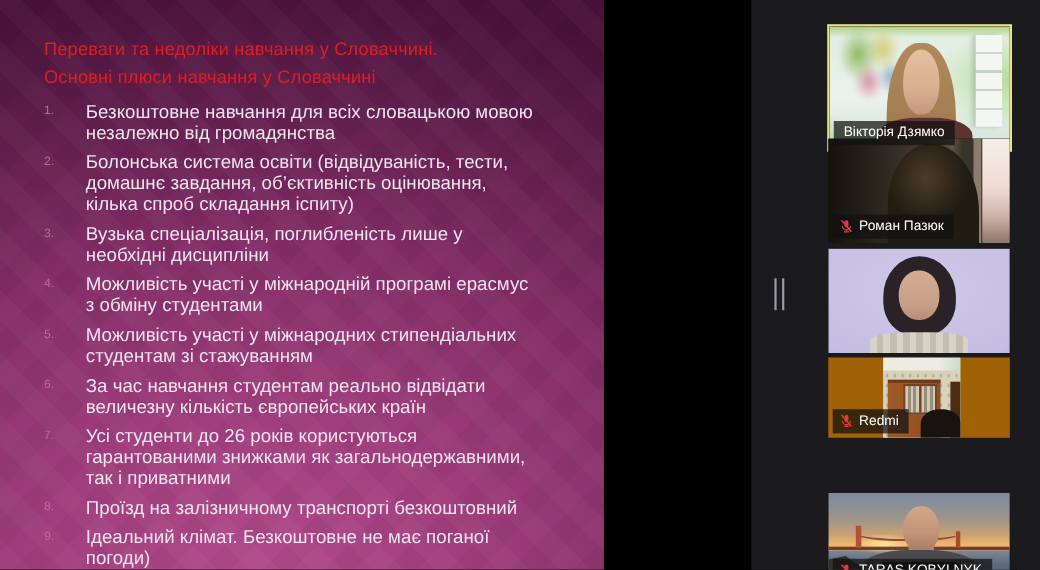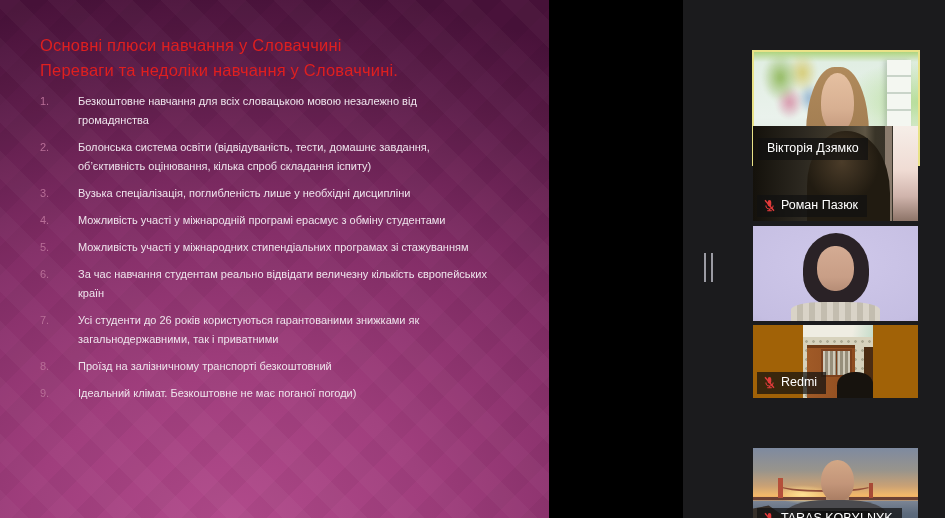--- a/index.html
+++ b/index.html
@@ -20,21 +20,21 @@
     content:""; position:absolute; inset:0; opacity:.55; pointer-events:none;
     background-image:
       repeating-linear-gradient(45deg, rgba(255,255,255,0.05) 0 20px, rgba(255,255,255,0) 20px 40px),
       repeating-linear-gradient(-45deg, rgba(0,0,0,0.06) 0 20px, rgba(0,0,0,0) 20px 40px);
   }
   .slide-content { position:relative; padding:33px 24px 0 40px; }
   .slide-title { font-size:16.5px; line-height:25px; letter-spacing:.2px; }
   .slide-list { margin-top:9px; list-style:none; }
   .slide-item { display:flex; margin-bottom:8px; }
   .slide-item .num { flex:0 0 38px; font-size:11px; padding-top:3px; }
-  .slide-item .txt { width:412px; font-size:11px; line-height:19px; }
+  .slide-item .txt { width:412px; font-size:17px; line-height:19px; }
 
   
   .participants-panel {
     position:absolute; left:683px; top:0; width:262px; height:518px;
     background:#1b1b1d;
   }
   .resize-handle {
     position:absolute; left:704px; top:253px; width:9px; height:29px;
     border-left:2px solid #9b9ba3; border-right:2px solid #9b9ba3; cursor:col-resize;
   }
@@ -43,21 +43,21 @@
   .scene div { position:absolute; }
   .name-tag {
     position:absolute; left:4px; bottom:4px; z-index:5;
     display:flex; align-items:center; gap:5px;
     background:rgba(16,16,16,0.72); color:#fff;
     font-size:12.5px; line-height:15px; padding:3px 9px 4px 6px; white-space:nowrap;
   }
   .name-tag.no-icon { padding-left:9px; }
   .mic-icon { width:13px; height:13px; flex:0 0 13px; }
 
-  .tile-1 { left:752px; top:22px;  width:168px; height:116px; border:2px solid #e9e287;margin-top:28px; }
+  .tile-1 { left:752px; top:22px;  width:168px; height:116px; border:2px solid #e9e287; }
   .tile-2 { left:753px; top:126px; width:165px; height:95px; }
   .tile-3 { left:753px; top:226px; width:165px; height:95px; }
   .tile-4 { left:753px; top:325px; width:165px; height:73px; background:#a16207; }
   .tile-5 { left:753px; top:448px; width:165px; height:86px; }
 
   .bottom-stub {
     position:absolute; left:800px; top:511px; width:73px; height:7px;
     background:#151515; border-radius:5px 5px 0 0; cursor:pointer;
   }
 
@@ -161,43 +161,43 @@
   .v5-shirt { left:19%; bottom:0; width:62%; height:40%; border-radius:42% 42% 0 0;
     background:#4b4b4f;
   }
 </style>
 </head>
 <body>
 
 <div class="slide">
   <div class="slide-content">
     <div class="slide-title" style="color:#df1f1f;">
+      <div>Переваги та недоліки навчання у Словаччині.</div>
       <div>Основні плюси навчання у Словаччині</div>
-      <div>Переваги та недоліки навчання у Словаччині.</div>
     </div>
     <ol class="slide-list">
       <li class="slide-item">
         <span class="num" style="color:#b86e97">1.</span>
         <span class="txt" style="color:#eee4ec">Безкоштовне навчання  для всіх словацькою мовою незалежно від громадянства</span>
       </li>
       <li class="slide-item">
         <span class="num" style="color:#b86e97">2.</span>
         <span class="txt" style="color:#eee4ec">Болонська система освіти (відвідуваність, тести, домашнє завдання, об’єктивність оцінювання, кілька спроб складання іспиту)</span>
       </li>
       <li class="slide-item">
         <span class="num" style="color:#b86e97">3.</span>
         <span class="txt" style="color:#eee4ec">Вузька спеціалізація, поглибленість лише у необхідні дисципліни</span>
       </li>
       <li class="slide-item">
         <span class="num" style="color:#b86e97">4.</span>
         <span class="txt" style="color:#eee4ec">Можливість участі у міжнародній програмі ерасмус з обміну студентами</span>
       </li>
       <li class="slide-item">
         <span class="num" style="color:#b86e97">5.</span>
-        <span class="txt" style="color:#eee4ec">Можливість участі у міжнародних стипендіальних програмах зі стажуванням</span>
+        <span class="txt" style="color:#eee4ec">Можливість участі у міжнародних стипендіальних студентам зі стажуванням</span>
       </li>
       <li class="slide-item">
         <span class="num" style="color:#b86e97">6.</span>
         <span class="txt" style="color:#eee4ec">За час навчання студентам реально відвідати величезну кількість європейських країн</span>
       </li>
       <li class="slide-item">
         <span class="num" style="color:#b86e97">7.</span>
         <span class="txt" style="color:#eee4ec">Усі студенти до 26 років користуються гарантованими знижками як загальнодержавними, так і приватними</span>
       </li>
       <li class="slide-item">

